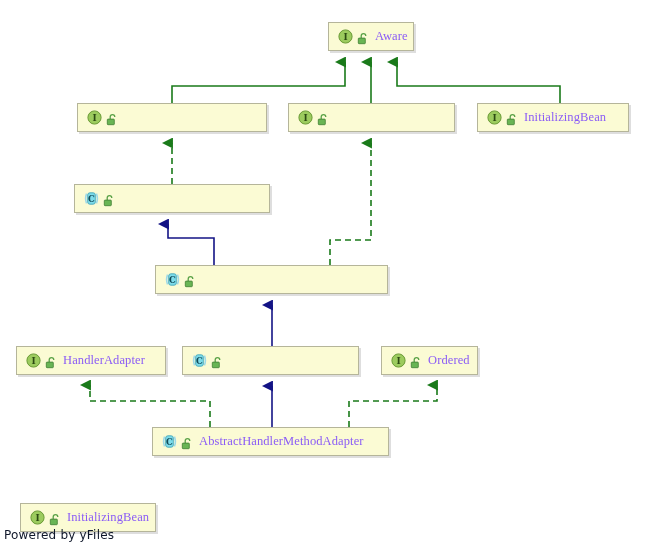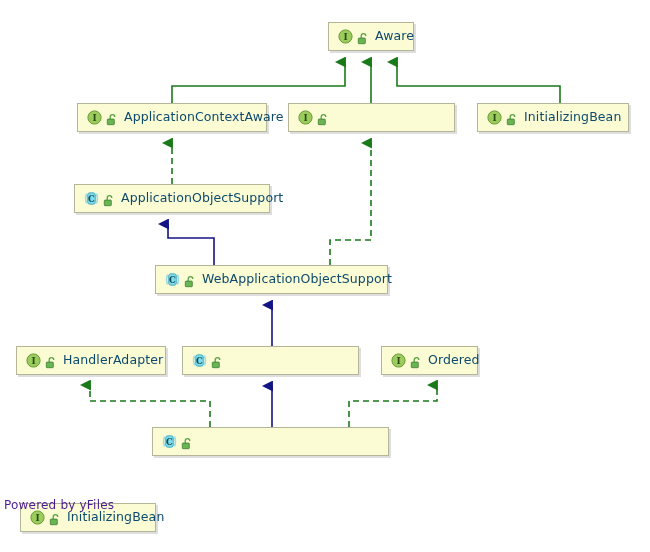--- a/index.html
+++ b/index.html
@@ -33,44 +33,45 @@
     background: #fbfbd4;
     border: 1px solid #b5b59a;
     box-shadow: 2px 2px 0 rgba(0,0,0,0.13);
     display: flex;
     align-items: center;
     padding: 0 9px;
     white-space: nowrap;
   }
   .node-label {
     font-size: 12.5px;
-    color: #0c4a6e;
+    color: #8b5cf6;
     line-height: 1;
     letter-spacing: 0.1px;
+    font-family: Liberation Serif, serif;
   }
   .type-icon {
     width: 15px;
     height: 15px;
     margin-right: 4px;
     flex: 0 0 auto;
     position: relative;
   }
   .lock-icon {
     width: 12px;
     height: 13px;
     margin-right: 6px;
     flex: 0 0 auto;
     position: relative;
   }
   .watermark {
     position: absolute;
     left: 4px;
-    top: 498px;
+    top: 528px;
     font-size: 12px;
-    color: #4c1d95;
+    color: #0f172a;
     font-family: "DejaVu Sans", "Liberation Sans", sans-serif;
     letter-spacing: 0.2px;
     user-select: none;
   }
 </style>
 </head>
 <body>
 
 <div id="diagram-root">
 
@@ -139,21 +140,20 @@
       </div>
       <div class="node-box" style="left: 77px; top: 103px; width: 190px; height: 29px;">
         <span class="type-icon"><svg width="15" height="15" viewBox="0 0 15 15">
             <ellipse cx="7.5" cy="7.5" rx="6.6" ry="6.6" fill="#9ccb5e" stroke="#6a9a36" stroke-width="1"></ellipse>
             <text x="7.5" y="11" text-anchor="middle" font-family="DejaVu Serif, Liberation Serif, serif" font-size="9" font-weight="bold" fill="#2c4a12">I</text>
           </svg></span>
         <span class="lock-icon"><svg width="12" height="13" viewBox="0 0 12 13">
             <path d="M4.2 6.2 V4.0 a2.3 2.3 0 0 1 4.6 0" stroke="#5aa247" stroke-width="1.3" fill="none"></path>
             <rect x="1.3" y="6.1" width="7.0" height="5.6" rx="0.7" fill="#69b554" stroke="#3f7d33" stroke-width="0.8"></rect>
           </svg></span>
-        <span class="node-label">ApplicationContextAware</span>
       </div>
       <div class="node-box" style="left: 288px; top: 103px; width: 167px; height: 29px;">
         <span class="type-icon"><svg width="15" height="15" viewBox="0 0 15 15">
             <ellipse cx="7.5" cy="7.5" rx="6.6" ry="6.6" fill="#9ccb5e" stroke="#6a9a36" stroke-width="1"></ellipse>
             <text x="7.5" y="11" text-anchor="middle" font-family="DejaVu Serif, Liberation Serif, serif" font-size="9" font-weight="bold" fill="#2c4a12">I</text>
           </svg></span>
         <span class="lock-icon"><svg width="12" height="13" viewBox="0 0 12 13">
             <path d="M4.2 6.2 V4.0 a2.3 2.3 0 0 1 4.6 0" stroke="#5aa247" stroke-width="1.3" fill="none"></path>
             <rect x="1.3" y="6.1" width="7.0" height="5.6" rx="0.7" fill="#69b554" stroke="#3f7d33" stroke-width="0.8"></rect>
           </svg></span>
@@ -173,34 +173,32 @@
         <span class="type-icon"><svg width="15" height="15" viewBox="0 0 15 15">
             <path d="M2.6 2.6 Q0.6 7.5 2.6 12.4" stroke="#9fd9e8" stroke-width="1.6" fill="none"></path>
             <path d="M12.4 2.6 Q14.4 7.5 12.4 12.4" stroke="#9fd9e8" stroke-width="1.6" fill="none"></path>
             <rect x="3.7" y="1.8" width="7.6" height="11.4" rx="2.2" fill="#7ddcea" stroke="#45a8bb" stroke-width="0.9"></rect>
             <text x="7.5" y="11" text-anchor="middle" font-family="DejaVu Serif, Liberation Serif, serif" font-size="8.5" font-weight="bold" fill="#114a57">C</text>
           </svg></span>
         <span class="lock-icon"><svg width="12" height="13" viewBox="0 0 12 13">
             <path d="M4.2 6.2 V4.0 a2.3 2.3 0 0 1 4.6 0" stroke="#5aa247" stroke-width="1.3" fill="none"></path>
             <rect x="1.3" y="6.1" width="7.0" height="5.6" rx="0.7" fill="#69b554" stroke="#3f7d33" stroke-width="0.8"></rect>
           </svg></span>
-        <span class="node-label">ApplicationObjectSupport</span>
       </div>
       <div class="node-box" style="left: 155px; top: 265px; width: 233px; height: 29px;">
         <span class="type-icon"><svg width="15" height="15" viewBox="0 0 15 15">
             <path d="M2.6 2.6 Q0.6 7.5 2.6 12.4" stroke="#9fd9e8" stroke-width="1.6" fill="none"></path>
             <path d="M12.4 2.6 Q14.4 7.5 12.4 12.4" stroke="#9fd9e8" stroke-width="1.6" fill="none"></path>
             <rect x="3.7" y="1.8" width="7.6" height="11.4" rx="2.2" fill="#7ddcea" stroke="#45a8bb" stroke-width="0.9"></rect>
             <text x="7.5" y="11" text-anchor="middle" font-family="DejaVu Serif, Liberation Serif, serif" font-size="8.5" font-weight="bold" fill="#114a57">C</text>
           </svg></span>
         <span class="lock-icon"><svg width="12" height="13" viewBox="0 0 12 13">
             <path d="M4.2 6.2 V4.0 a2.3 2.3 0 0 1 4.6 0" stroke="#5aa247" stroke-width="1.3" fill="none"></path>
             <rect x="1.3" y="6.1" width="7.0" height="5.6" rx="0.7" fill="#69b554" stroke="#3f7d33" stroke-width="0.8"></rect>
           </svg></span>
-        <span class="node-label">WebApplicationObjectSupport</span>
       </div>
       <div class="node-box" style="left: 16px; top: 346px; width: 150px; height: 29px;">
         <span class="type-icon"><svg width="15" height="15" viewBox="0 0 15 15">
             <ellipse cx="7.5" cy="7.5" rx="6.6" ry="6.6" fill="#9ccb5e" stroke="#6a9a36" stroke-width="1"></ellipse>
             <text x="7.5" y="11" text-anchor="middle" font-family="DejaVu Serif, Liberation Serif, serif" font-size="9" font-weight="bold" fill="#2c4a12">I</text>
           </svg></span>
         <span class="lock-icon"><svg width="12" height="13" viewBox="0 0 12 13">
             <path d="M4.2 6.2 V4.0 a2.3 2.3 0 0 1 4.6 0" stroke="#5aa247" stroke-width="1.3" fill="none"></path>
             <rect x="1.3" y="6.1" width="7.0" height="5.6" rx="0.7" fill="#69b554" stroke="#3f7d33" stroke-width="0.8"></rect>
           </svg></span>
@@ -233,20 +231,21 @@
         <span class="type-icon"><svg width="15" height="15" viewBox="0 0 15 15">
             <path d="M2.6 2.6 Q0.6 7.5 2.6 12.4" stroke="#9fd9e8" stroke-width="1.6" fill="none"></path>
             <path d="M12.4 2.6 Q14.4 7.5 12.4 12.4" stroke="#9fd9e8" stroke-width="1.6" fill="none"></path>
             <rect x="3.7" y="1.8" width="7.6" height="11.4" rx="2.2" fill="#7ddcea" stroke="#45a8bb" stroke-width="0.9"></rect>
             <text x="7.5" y="11" text-anchor="middle" font-family="DejaVu Serif, Liberation Serif, serif" font-size="8.5" font-weight="bold" fill="#114a57">C</text>
           </svg></span>
         <span class="lock-icon"><svg width="12" height="13" viewBox="0 0 12 13">
             <path d="M4.2 6.2 V4.0 a2.3 2.3 0 0 1 4.6 0" stroke="#5aa247" stroke-width="1.3" fill="none"></path>
             <rect x="1.3" y="6.1" width="7.0" height="5.6" rx="0.7" fill="#69b554" stroke="#3f7d33" stroke-width="0.8"></rect>
           </svg></span>
+        <span class="node-label">AbstractHandlerMethodAdapter</span>
       </div>
       <div class="node-box" style="left: 20px; top: 503px; width: 136px; height: 29px;">
         <span class="type-icon"><svg width="15" height="15" viewBox="0 0 15 15">
             <ellipse cx="7.5" cy="7.5" rx="6.6" ry="6.6" fill="#9ccb5e" stroke="#6a9a36" stroke-width="1"></ellipse>
             <text x="7.5" y="11" text-anchor="middle" font-family="DejaVu Serif, Liberation Serif, serif" font-size="9" font-weight="bold" fill="#2c4a12">I</text>
           </svg></span>
         <span class="lock-icon"><svg width="12" height="13" viewBox="0 0 12 13">
             <path d="M4.2 6.2 V4.0 a2.3 2.3 0 0 1 4.6 0" stroke="#5aa247" stroke-width="1.3" fill="none"></path>
             <rect x="1.3" y="6.1" width="7.0" height="5.6" rx="0.7" fill="#69b554" stroke="#3f7d33" stroke-width="0.8"></rect>
           </svg></span>

